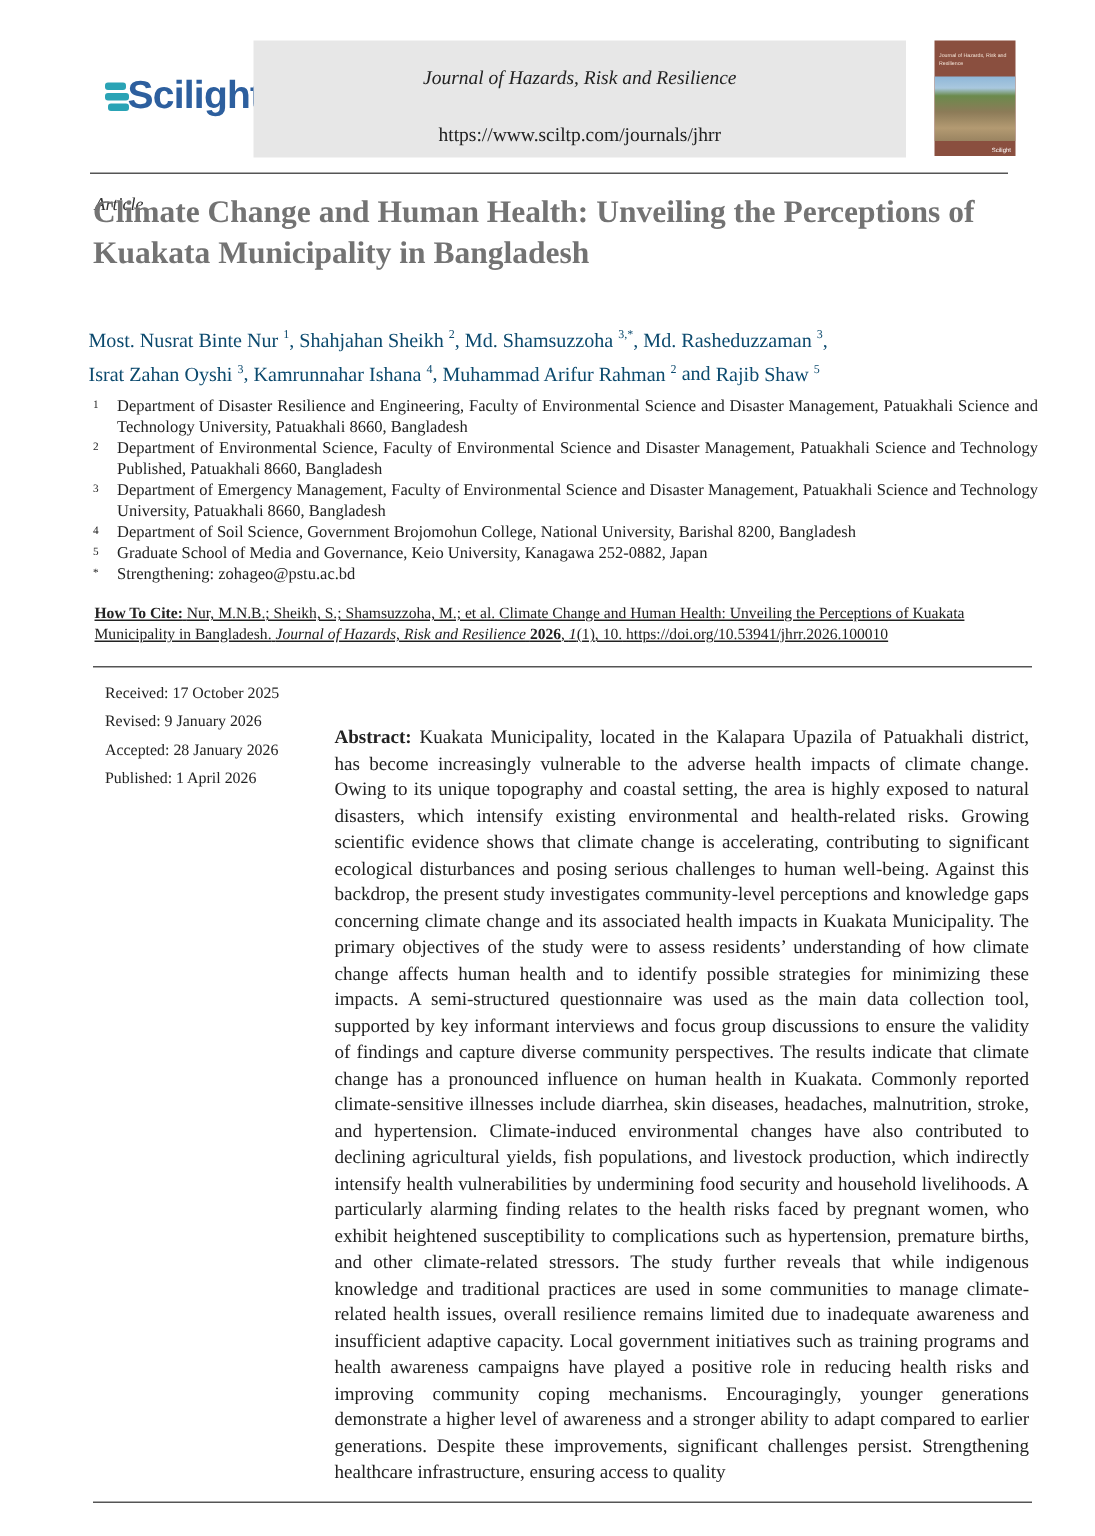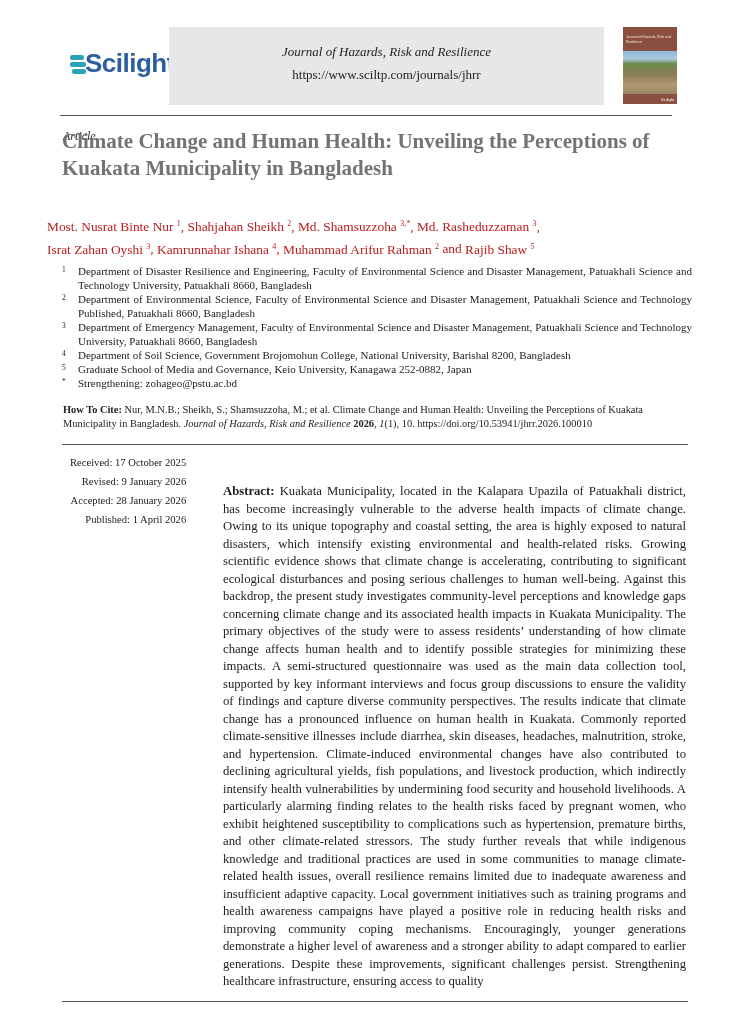--- a/index.html
+++ b/index.html
@@ -8,51 +8,51 @@
 
     .logo { position: absolute; left: 70px; top: 48px; display: flex; align-items: center;
       font-family: "Liberation Sans", "DejaVu Sans", sans-serif; font-weight: bold;
       font-size: 26px; color: #2d5f9e; letter-spacing: -0.5px; }
     .logo .s-mark { display: inline-block; width: 16px; height: 22px; margin-right: 1px; position: relative; }
     .logo .s-mark span { position: absolute; left: 0; height: 5px; border-radius: 2px; background: #2aa3b5; }
 
     .banner { position: absolute; left: 169px; top: 27px; width: 435px; height: 78px;
       background: #e7e7e7; text-align: center; }
     .banner .jname { margin-top: 17px; font-style: italic; font-size: 13px; color: #222; }
-    .banner .jurl { margin-top: 7px; font-size: 13px; color: #222; }
+    .banner .jurl { margin-top: 22px; font-size: 13px; color: #222; }
 
     .cover { position: absolute; left: 623px; top: 27px; width: 54px; height: 77px;
       background: #8a4f3f; overflow: hidden; }
     .cover .ctitle { position: absolute; left: 3px; top: 8px; width: 46px; font-size: 3.5px;
       line-height: 4.5px; color: #f3e3d6; font-family: "Liberation Sans", sans-serif; }
     .cover .cphoto { position: absolute; left: 0; top: 24px; width: 54px; height: 43px;
       background: linear-gradient(180deg, #8fb7d8 0%, #a9c8de 18%, #6b8a4c 30%, #8c7b58 55%, #b39a72 80%, #9a8461 100%); }
     .cover .cbrand { position: absolute; right: 3px; bottom: 2px; font-size: 4px; color: #fff;
       font-family: "Liberation Sans", sans-serif; }
 
     .hr-top { position: absolute; left: 60px; top: 115px; width: 612px; height: 1px; background: #555; }
 
     .article-type { position: absolute; left: 63px; top: 129px; font-style: italic; font-size: 12px; color: #333; }
     .title { position: absolute; left: 62px; top: 128px; width: 620px; font-weight: bold;
       font-size: 21px; line-height: 27px; color: #737373; }
 
-    .authors { position: absolute; left: 47px; top: 214px; width: 630px; font-size: 13.4px; line-height: 19px; color: #b91c1c; }
+    .authors { position: absolute; left: 59px; top: 214px; width: 630px; font-size: 13.4px; line-height: 19px; color: #0c4a6e; }
     .authors sup { font-size: 8px; }
 
     .affils { position: absolute; left: 60px; top: 264px; width: 632px; font-size: 11px; line-height: 14px; color: #222; }
     .aff { display: flex; text-align: justify; }
     .aff .num { width: 16px; flex: 0 0 16px; font-size: 7.5px; line-height: 11px; padding-left: 2px; }
     .aff .txt { flex: 1; font-family: Liberation Serif, serif; }
 
-    .cite { position: absolute; left: 63px; top: 403px; width: 625px; font-size: 10.4px; line-height: 14px; color: #222; }
+    .cite { position: absolute; left: 63px; top: 403px; width: 625px; font-size: 10.4px; line-height: 14px; color: #222; text-decoration: underline; }
     .cite b { font-weight: bold; }
 
     .hr-mid { position: absolute; left: 62px; top: 444px; width: 626px; height: 1px; background: #555; }
 
-    .dates { position: absolute; left: 70px; top: 453px; font-size: 10.6px; line-height: 19px; color: #222; text-align: right; }
+    .dates { position: absolute; left: 70px; top: 453px; font-size: 10.6px; line-height: 19px; color: #222; }
 
     .abstract { position: absolute; left: 223px; top: 449px; width: 463px; font-size: 12.7px;
       line-height: 17.5px; color: #222; text-align: justify; margin-top: 34px; }
     .abstract b { font-weight: bold; }
 
     .hr-bot { position: absolute; left: 62px; top: 1001px; width: 626px; height: 1px; background: #555; }
   </style>
 </head>
 <body>
 

